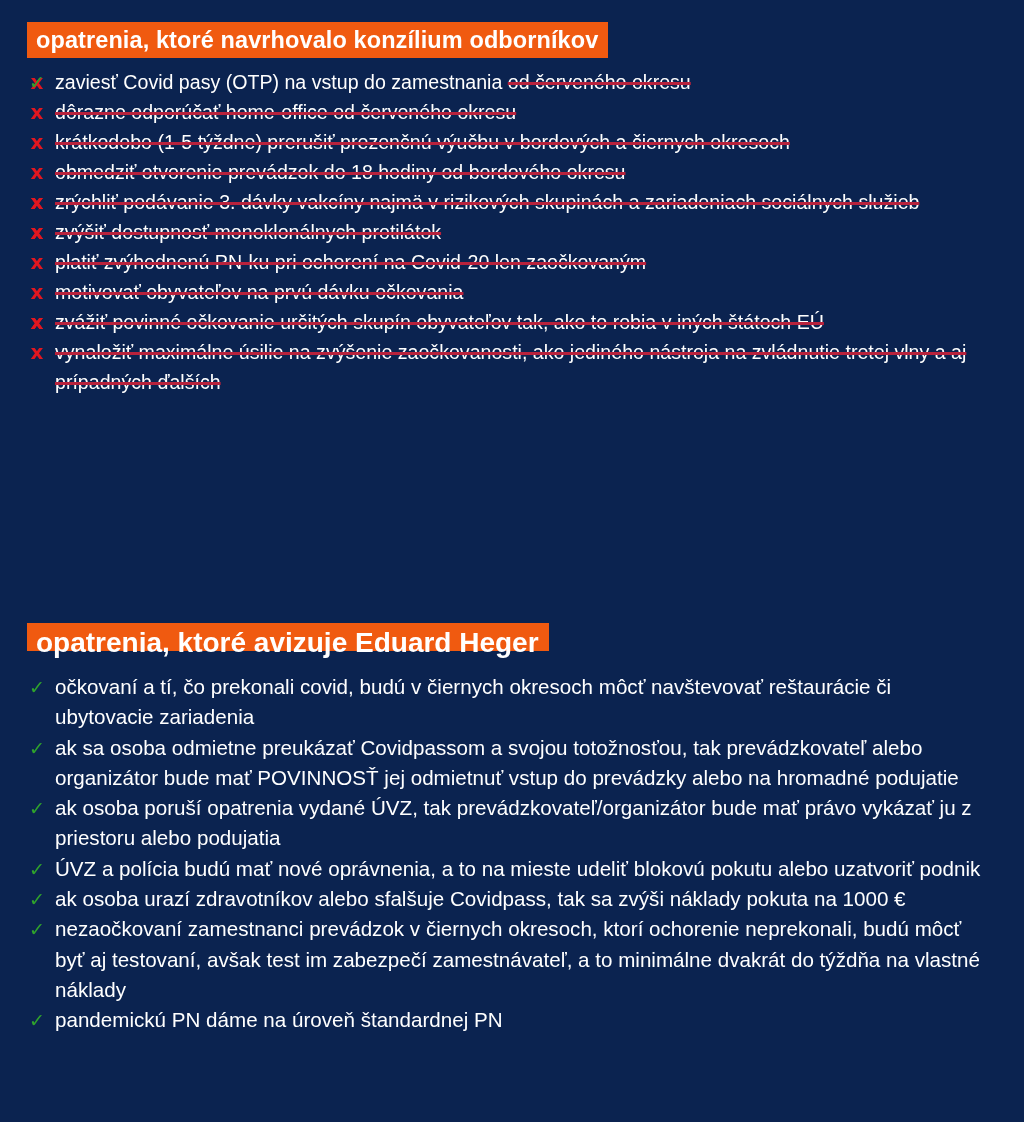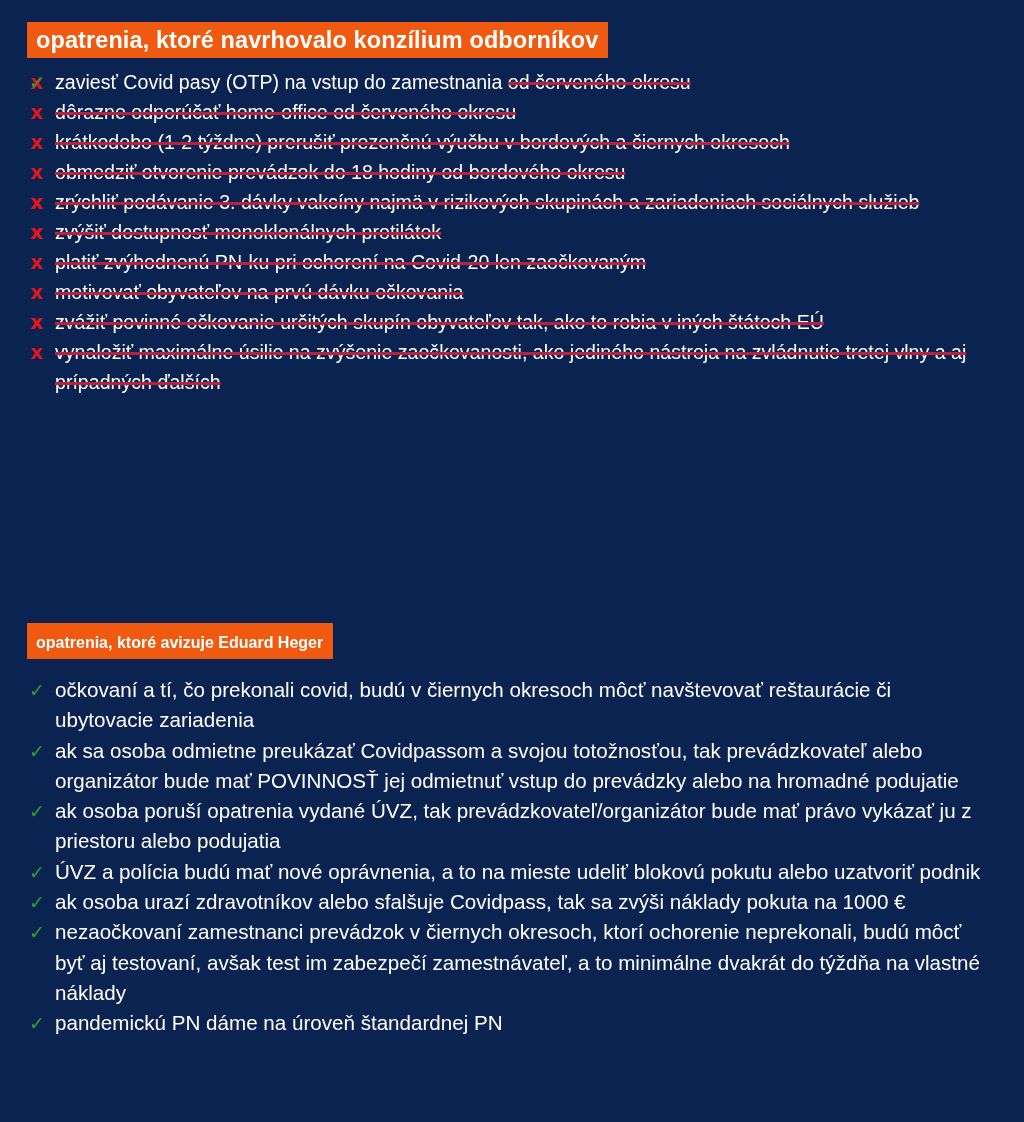--- a/index.html
+++ b/index.html
@@ -15,21 +15,21 @@
   .sec2 { top: 623px; }
   .header-box {
     display: inline-block;
     background: #f05a10;
     color: #ffffff;
     font-weight: bold;
     margin-left: 27px;
     padding: 0 10px 0 9px;
   }
   .sec1 .header-box { height: 36px; line-height: 36px; font-size: 23.5px; letter-spacing: 0.1px; }
-  .sec2 .header-box { height: 36px; line-height: 40px; font-size: 16px; }
+  .sec2 .header-box { height: 28px; line-height: 40px; font-size: 28px; }
   ul.items { list-style: none; margin: 0; padding: 0; }
   .sec1 ul.items { margin-top: 9px; }
   .sec2 ul.items { margin-top: 16px; }
   li.item { position: relative; padding-left: 55px; padding-right: 30px; }
   .sec1 li.item { font-size: 19.6px; line-height: 30px; }
   .sec2 li.item { font-size: 20.6px; line-height: 30.3px; }
   .mark {
     position: absolute; left: 27px; top: 0;
     width: 20px; text-align: center;
     font-weight: bold;
@@ -49,21 +49,21 @@
 </style>
 </head>
 <body>
 
 <div class="section sec1">
   <div class="header-box">opatrenia, ktoré navrhovalo konzílium odborníkov</div>
   <ul class="items">
     <li class="item"><span class="mark x">x</span><span class="plain"></span></li>
     <li class="item"><span class="mark check">✓</span><span class="plain">zaviesť Covid pasy (OTP) na vstup do zamestnania </span><span class="struck">od červeného okresu</span></li>
     <li class="item"><span class="mark x">x</span><span class="plain"></span><span class="struck">dôrazne odporúčať home-office od červeného okresu</span></li>
-    <li class="item"><span class="mark x">x</span><span class="plain"></span><span class="struck">krátkodobo (1-2 týždne) prerušiť prezenčnú výučbu v bordových a čiernych okresoch</span></li>
+    <li class="item"><span class="mark x">x</span><span class="plain"></span><span class="struck">krátkodobo (1-5 týždne) prerušiť prezenčnú výučbu v bordových a čiernych okresoch</span></li>
     <li class="item"><span class="mark x">x</span><span class="plain"></span><span class="struck">obmedziť otvorenie prevádzok do 18 hodiny od bordového okresu</span></li>
     <li class="item"><span class="mark x">x</span><span class="plain"></span></li>
     <li class="item"><span class="mark x">x</span><span class="plain"></span><span class="struck">zrýchliť podávanie 3. dávky vakcíny najmä v rizikových skupinách a zariadeniach sociálnych služieb</span></li>
     <li class="item"><span class="mark x">x</span><span class="plain"></span></li>
     <li class="item"><span class="mark x">x</span><span class="plain"></span><span class="struck">zvýšiť dostupnosť monoklonálnych protilátok</span></li>
     <li class="item"><span class="mark x">x</span><span class="plain"></span><span class="struck">platiť zvýhodnenú PN-ku pri ochorení na Covid-20 len zaočkovaným</span></li>
     <li class="item"><span class="mark x">x</span><span class="plain"></span><span class="struck">motivovať obyvateľov na prvú dávku očkovania</span></li>
     <li class="item"><span class="mark x">x</span><span class="plain"></span></li>
     <li class="item"><span class="mark x">x</span><span class="plain"></span><span class="struck">zvážiť povinné očkovanie určitých skupín obyvateľov tak, ako to robia v iných štátoch EÚ</span></li>
     <li class="item"><span class="mark x">x</span><span class="plain"></span><span class="struck">vynaložiť maximálne úsilie na zvýšenie zaočkovanosti, ako jediného nástroja na zvládnutie tretej vlny a aj prípadných ďalších</span></li>

